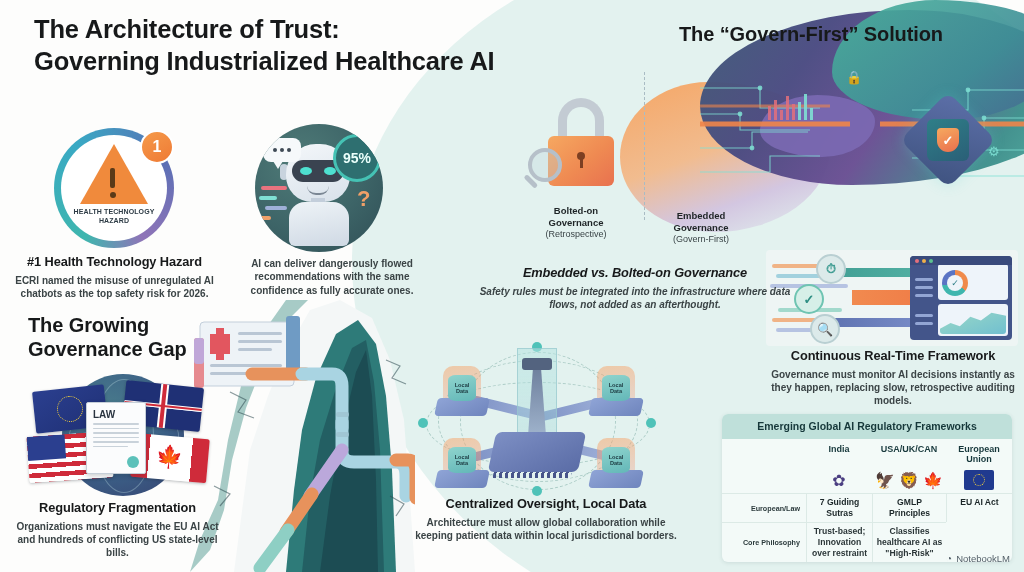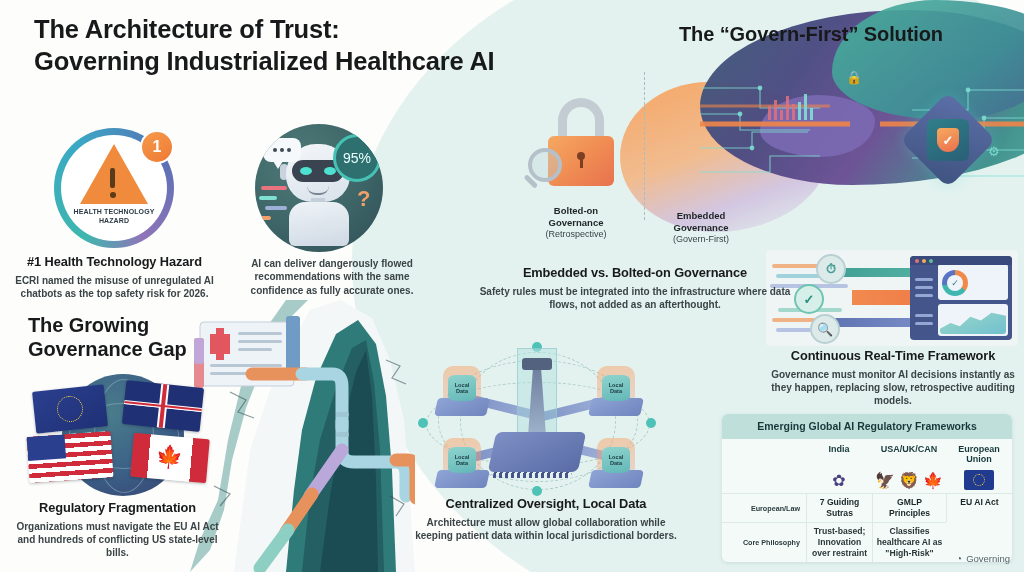--- a/index.html
+++ b/index.html
@@ -91,21 +91,21 @@
     line-height: 1.3; letter-spacing: -.1px;
   }
   .cap .cap-p {
     font-size: 10px; font-weight: 600; color: #3b4446;
     line-height: 1.34; margin-top: 3px;
   }
 
   .cap-hazard   { left: 12px;  top: 254px; width: 205px; }
   .cap-accuracy { left: 237px; top: 254px; width: 190px; }
   .cap-regfrag  { left: 10px;  top: 500px; width: 215px; }
-  .cap-embedded { left: 470px; top: 265px; width: 330px; }
+  .cap-embedded { left: 470px; top: 265px; width: 330px; font-style: italic; }
   .cap-audit    { left: 762px; top: 348px; width: 262px; }
   .cap-central  { left: 412px; top: 496px; width: 268px; }
 
   
   .hazard-wrap { position: absolute; left: 46px; top: 128px; width: 136px; height: 122px; z-index: 5; }
   .hazard-ring {
     position: absolute; left: 8px; top: 0;
     width: 120px; height: 120px; border-radius: 50%;
     background: #fff;
     border: 7px solid transparent;
@@ -179,21 +179,21 @@
   }
   .r-bubble i { width: 4px; height: 4px; border-radius: 50%; background: #3e4a55; display:block; }
   .r-bubble:after {
     content:''; position:absolute; left:10px; top:23px;
     border-left:5px solid transparent; border-right:5px solid transparent;
     border-top:8px solid #f6f9fb;
   }
   .r-badge {
     position: absolute; left: 78px; top: 10px; width: 48px; height: 48px;
     border-radius: 50%; background: #2e6f70; border: 3px solid #45c2b4;
-    color: #eafffb; font-size: 14px; font-weight: 400;
+    color: #eafffb; font-size: 14px; font-weight: 700;
     display: flex; align-items: center; justify-content: center;
   }
   .r-q { position:absolute; left:102px; top:62px; color:#f0a068; font-size:22px; font-weight:700; }
   .r-glitch { position:absolute; border-radius:2px; }
 
   
   .flags-wrap {
     position: absolute; left: 28px; top: 372px; width: 188px; height: 126px; z-index: 5;
   }
   .globe {
@@ -530,20 +530,30 @@
       <div class="uk-diag"></div>
         <div class="uk-cross-h"></div>
         <div class="uk-cross-v"></div>
     </div>
     <div class="flag flag-us">
         <div class="canton"></div>
       </div>
     <div class="flag flag-ca">
         <div class="leaf">🍁</div>
       </div>
+    <div class="law-doc">
+      <div class="law-t">LAW</div>
+      <div class="ln"></div>
+        <div class="ln"></div>
+        <div class="ln"></div>
+      <div class="ln"></div>
+        <div class="ln"></div>
+        <div class="ln" style="width:60%"></div>
+      <div class="seal"></div>
+    </div>
   </div>
 
   <div class="cap cap-regfrag">
     <div class="cap-h">Regulatory Fragmentation</div>
     <div class="cap-p">Organizations must navigate the EU AI Act and hundreds of conflicting US state-level bills.</div>
   </div>
 
   <div class="chasm">
     <svg width="225" height="272" viewBox="0 0 225 272">
       <path d="M44 272 L60 150 L78 96 L96 52 L120 10 L150 0 L182 18 L200 60 L214 120 L220 200 L225 272 Z" fill="#f4f7f7"></path>
@@ -798,16 +808,16 @@
       <div class="reg-cell reg-row-sep">EU AI Act</div>
 
       <div class="reg-rowlabel reg-row-sep">Core Philosophy</div>
       <div class="reg-cell sub reg-row-sep">Trust-based; Innovation over restraint</div>
       <div class="reg-cell sub reg-row-sep">Classifies healthcare AI as "High-Risk"</div>
     </div>
   </div>
 
   <div class="watermark">
     <span class="wm-glyph">◔</span>
-    <span>Governing</span>
+    <span>NotebookLM</span>
   </div>
 
 </div>
 
 </body></html>

